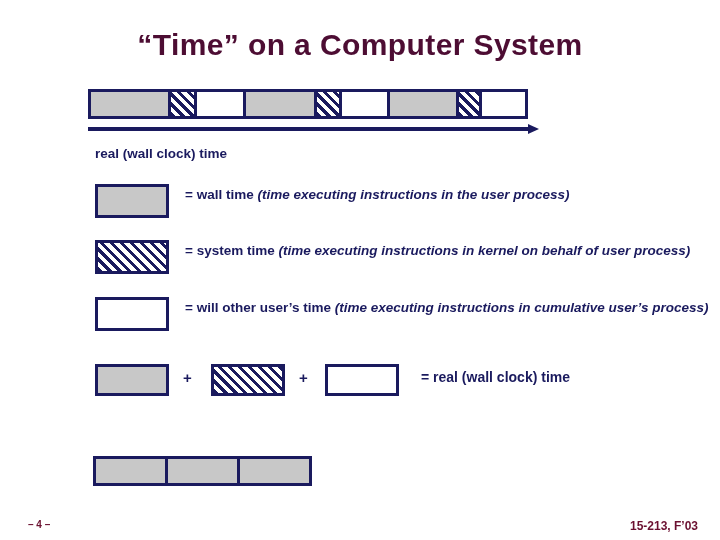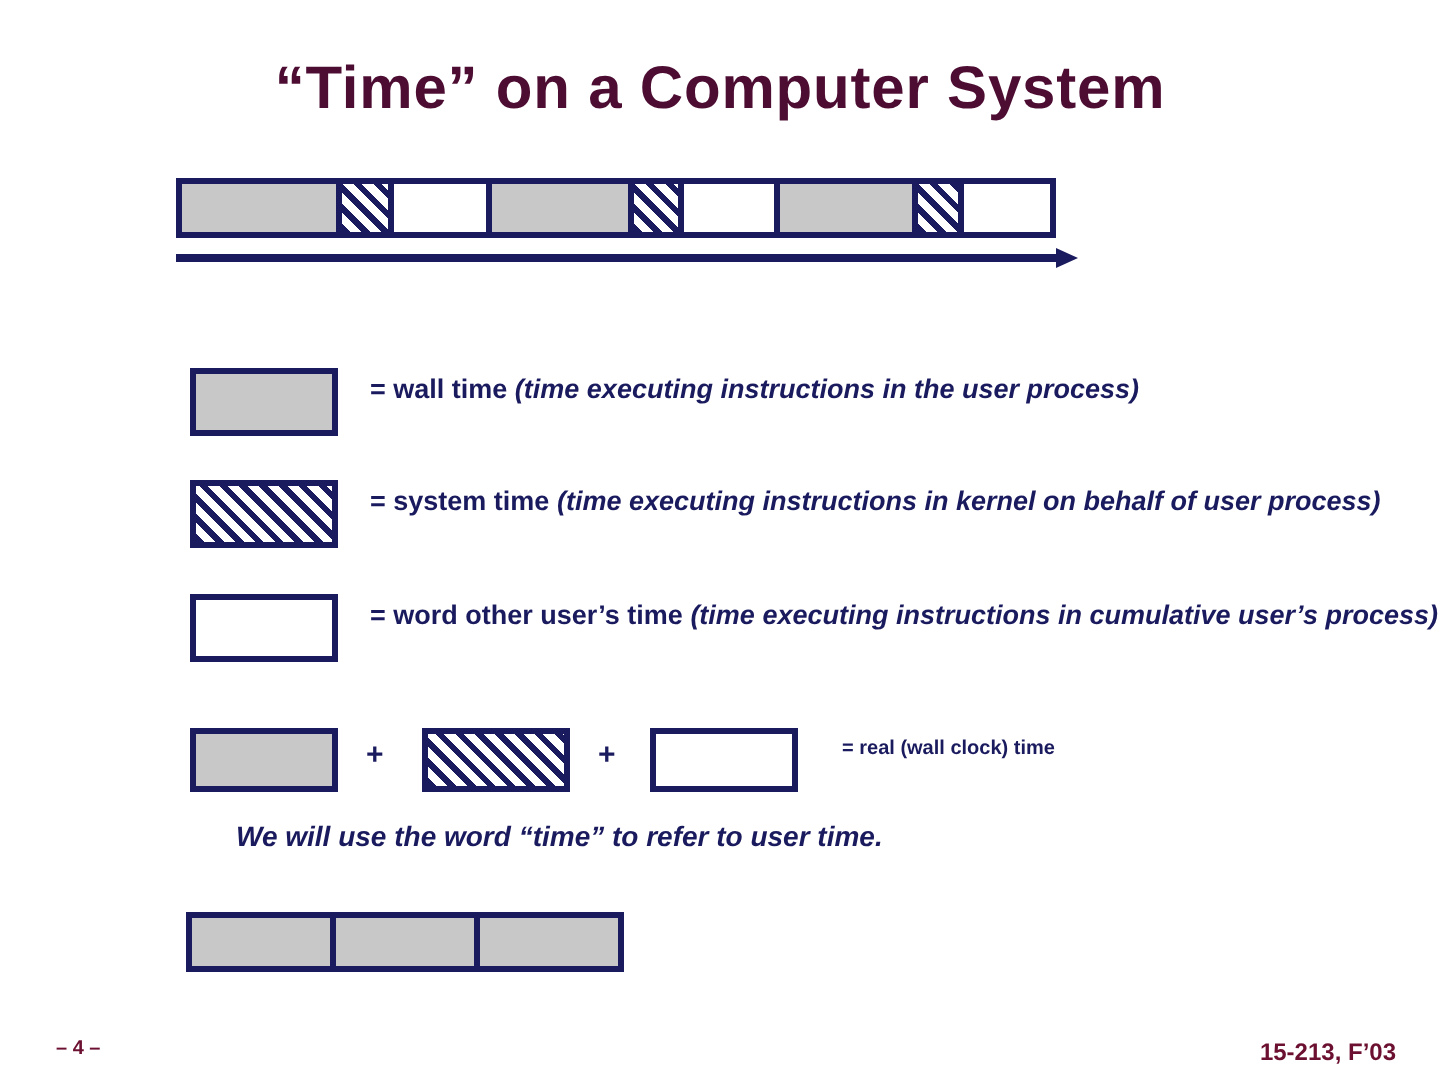--- a/index.html
+++ b/index.html
@@ -131,21 +131,21 @@
   #equation .eq-op {
     position: absolute;
     top: 5px;
     font-size: 15px;
     font-weight: bold;
     color: #1a1a5e;
   }
   #equation .eq-result {
     position: absolute;
     top: 5px;
-    font-size: 10px;
+    font-size: 14px;
     font-weight: bold;
     color: #1a1a5e;
     white-space: nowrap;
   }
   #eq-box-1 { left: 0px; }
   #eq-plus-1 { left: 88px; }
   #eq-box-2 { left: 116px; }
   #eq-plus-2 { left: 204px; }
   #eq-box-3 { left: 230px; }
   #eq-equals { left: 326px; }
@@ -224,55 +224,55 @@
     <div class="seg fill-gray" style="width:15.9%"></div>
     <div class="seg fill-hatch" style="width:5.5%"></div>
     <div class="seg fill-white" style="width:10.5%"></div>
   </div>
 
   <div id="arrow-wrap">
     <div id="arrow-line"></div>
     <div id="arrow-head"></div>
   </div>
 
+  <div id="real-label" class="label-bold">real (wall clock) time</div>
 
   <div id="legend-user" class="legend-row">
     <div class="legend-swatch navy-border fill-gray"></div>
     <div class="legend-text">
       <span>= wall time</span>
       <span class="paren">(time executing instructions in the user process)</span>
     </div>
   </div>
 
   <div id="legend-system" class="legend-row">
     <div class="legend-swatch navy-border fill-hatch"></div>
     <div class="legend-text">
       <span>= system time</span>
       <span class="paren">(time executing instructions in kernel on behalf of user process)</span>
     </div>
   </div>
 
   <div id="legend-other" class="legend-row">
     <div class="legend-swatch navy-border fill-white"></div>
     <div class="legend-text">
-      <span>= word other user’s time</span>
+      <span>= will other user’s time</span>
       <span class="paren">(time executing instructions in cumulative user’s process)</span>
     </div>
   </div>
 
   <div id="equation">
     <div id="eq-box-1" class="eq-box navy-border fill-gray"></div>
     <div id="eq-plus-1" class="eq-op">+</div>
     <div id="eq-box-2" class="eq-box navy-border fill-hatch"></div>
     <div id="eq-plus-2" class="eq-op">+</div>
     <div id="eq-box-3" class="eq-box navy-border fill-white"></div>
     <div id="eq-equals" class="eq-result">=  real (wall clock) time</div>
   </div>
 
-  <div id="note">We will use the word “time” to refer to user time.</div>
 
   <div id="cumulative">
     <div class="cell fill-gray"></div>
     <div class="cell fill-gray"></div>
     <div class="cell fill-gray"></div>
   </div>
 
   <div id="footer-left">– 4 –</div>
   <div id="footer-right">15-213, F’03</div>
 

